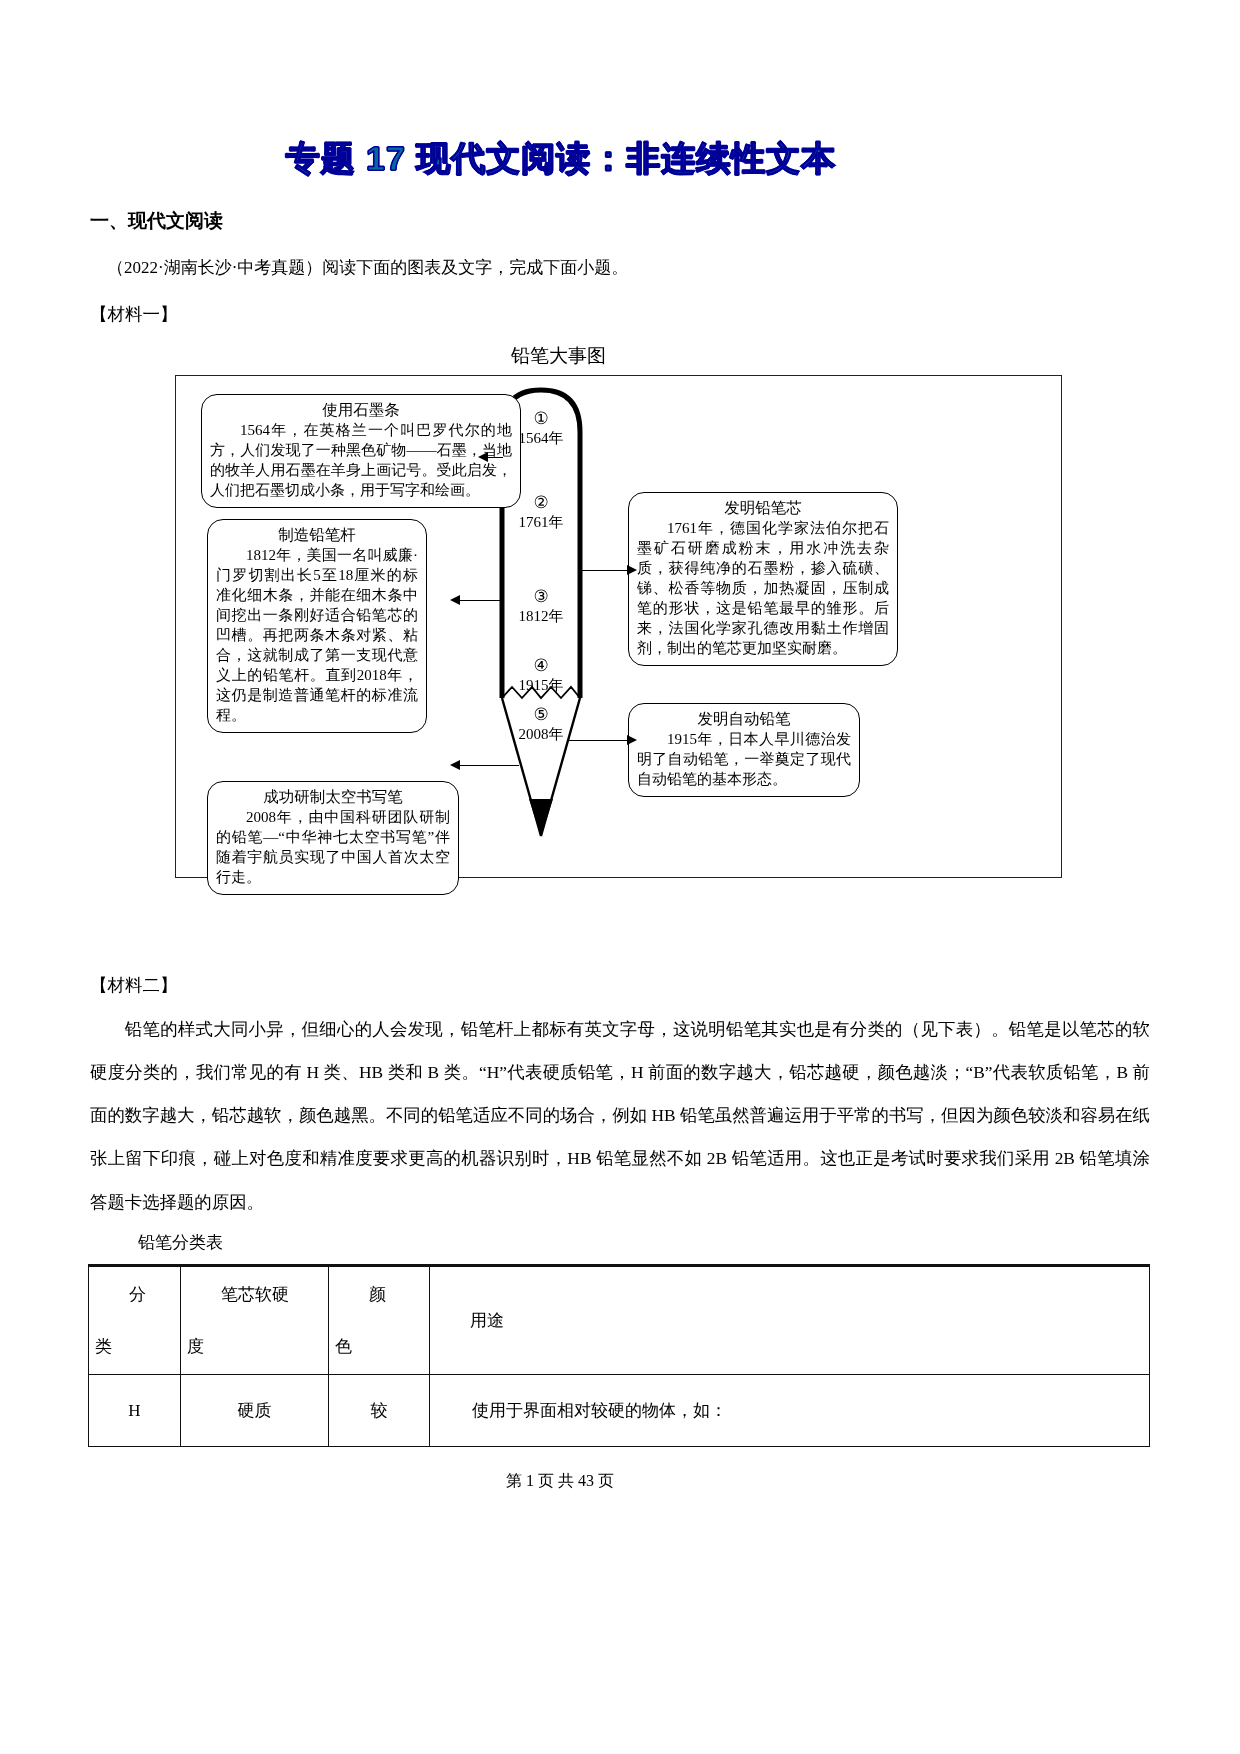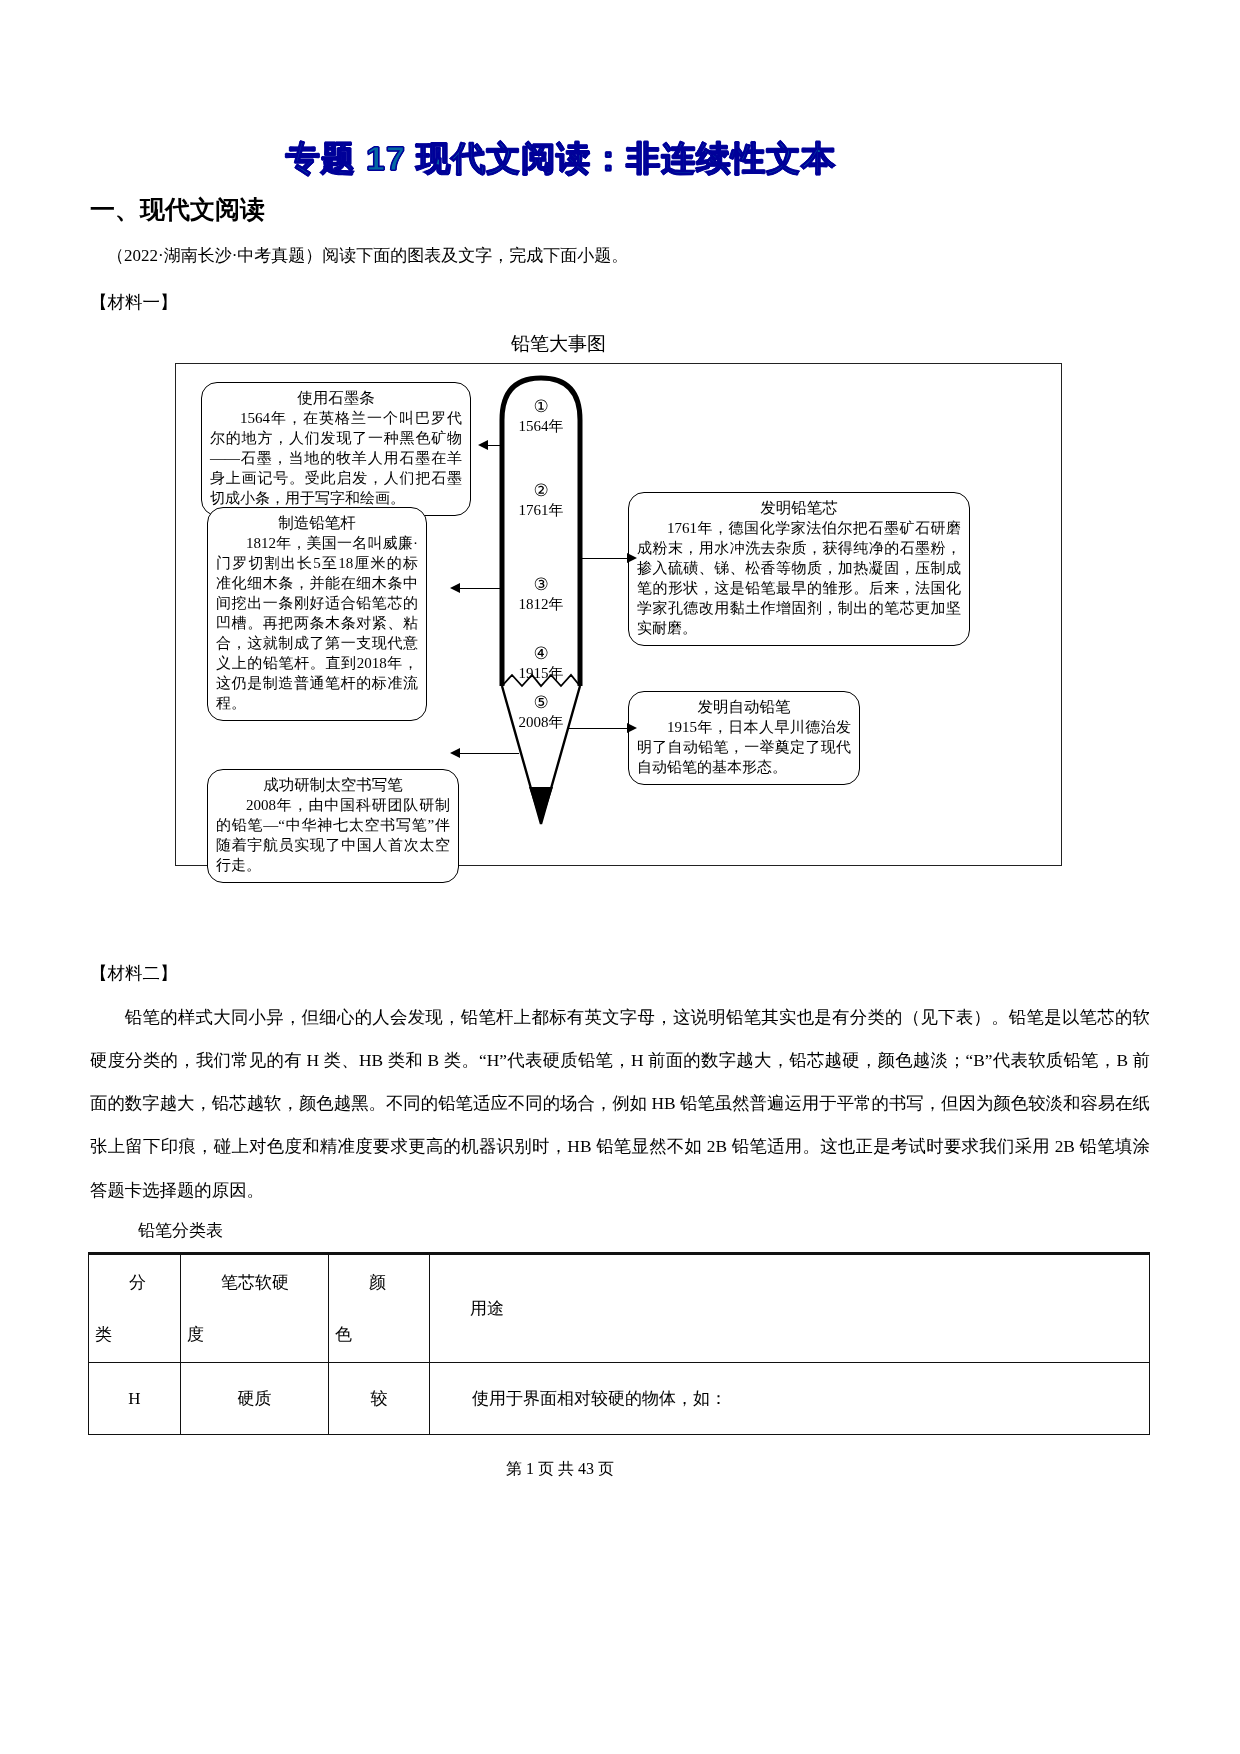--- a/index.html
+++ b/index.html
@@ -5,37 +5,37 @@
   html,body{margin:0;padding:0;background:#fff;}
   .page{position:relative;width:1240px;height:1754px;background:#fff;color:#000;
         font-family:"Liberation Serif","DejaVu Serif",serif;overflow:hidden;}
   .content{padding:138px 90px 0 90px;}
 
   .doc-title{margin:0;font-family:"Liberation Sans","DejaVu Sans",sans-serif;
              font-weight:bold;font-size:34px;line-height:41px;text-align:center;
              padding-right:118px;color:#0369a1;letter-spacing:1px;
              -webkit-text-stroke:1.2px #000099;
              text-shadow:1px 0 #000099,-1px 0 #000099,0 1px #000099,0 -1px #000099;}
-  .section-heading{margin-top:18px;font-family:"Liberation Sans","DejaVu Sans",sans-serif;
-             font-weight:bold;font-size:25px;line-height:24px;}
+  .section-heading{margin-top:30px;font-family:"Liberation Sans","DejaVu Sans",sans-serif;
+             font-weight:bold;font-size:19px;line-height:24px;}
   .source-line{margin-top:22px;font-size:17px;line-height:26px;padding-left:17px;}
   .material-label{margin-top:20px;font-size:17.5px;line-height:26px;}
   .material-label.m2{margin-top:94px;}
 
   .diagram-title{margin-top:16px;font-size:19px;line-height:26px;width:887px;
                  margin-left:85px;text-align:center;padding-right:120px;box-sizing:border-box;}
   .diagram{position:relative;margin-top:6px;margin-left:85px;width:887px;height:503px;
            border:1.6px solid #222;box-sizing:border-box;}
 
   .callout{position:absolute;border:1.5px solid #000;border-radius:16px;
            padding:5px 8px 7px;background:#fff;box-sizing:border-box;}
   .c-title{text-align:center;font-size:15.5px;line-height:20px;}
   .c-text{font-size:15px;line-height:20px;text-indent:2em;text-align:justify;}
-  .b1{left:25px;top:18px;width:270px;}
-  .b2{left:452px;top:128px;width:342px;}
+  .b1{left:25px;top:18px;width:320px;}
+  .b2{left:452px;top:116px;width:270px;}
   .b3{left:31px;top:143px;width:220px;}
   .b4{left:452px;top:327px;width:232px;}
   .b5{left:31px;top:405px;width:252px;}
 
   .pencil-svg{position:absolute;left:320px;top:8px;}
   .tl{position:absolute;left:320px;width:90px;text-align:center;line-height:1.25;}
   .tl .num{font-size:17px;}
   .tl .year{font-size:15px;}
   .t1{top:32px}.t2{top:116px}.t3{top:210px}.t4{top:279px}.t5{top:328px}
 

